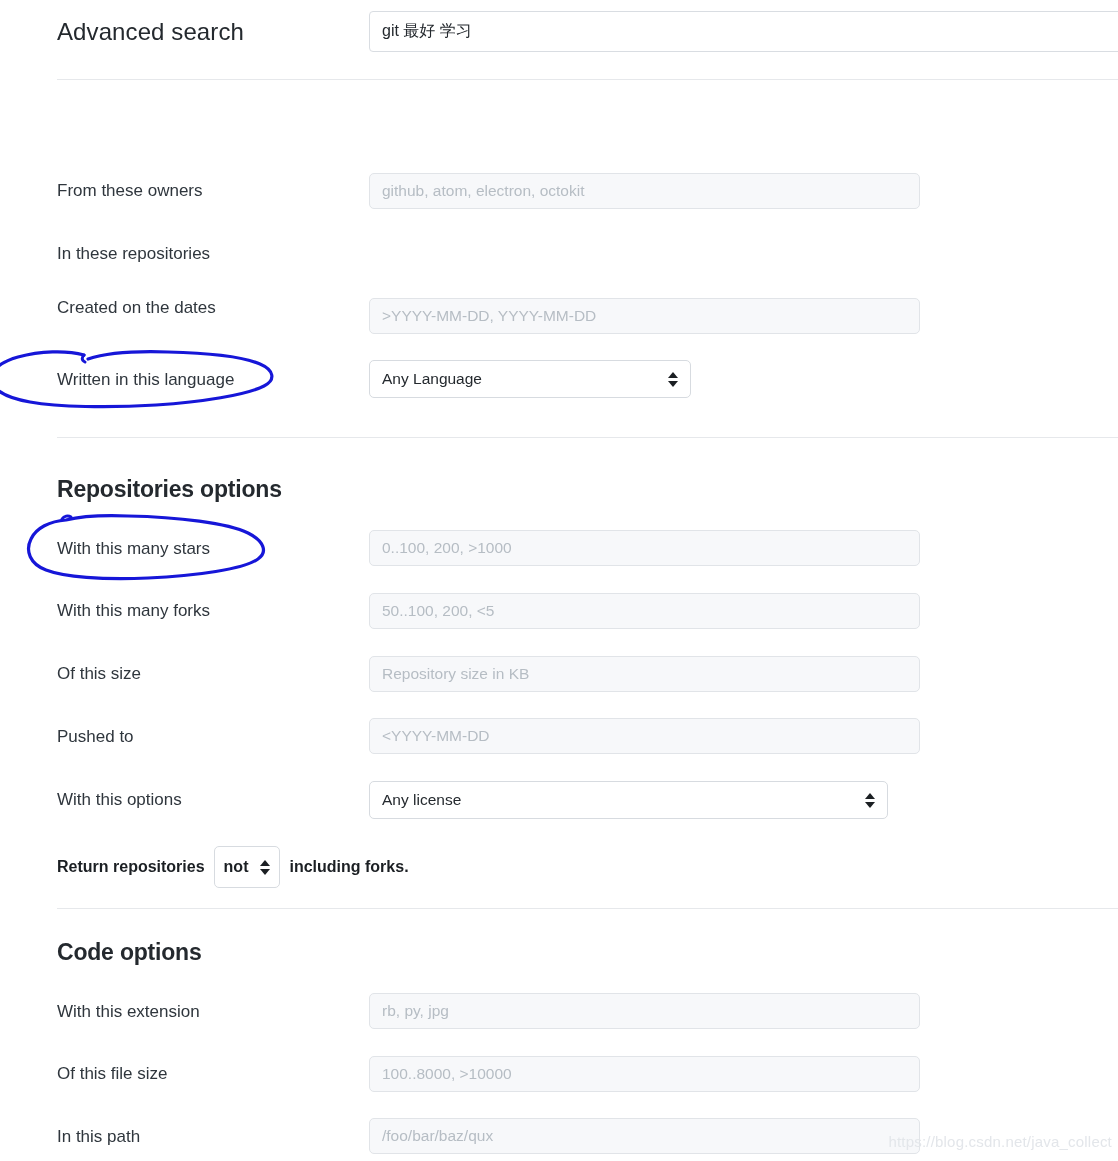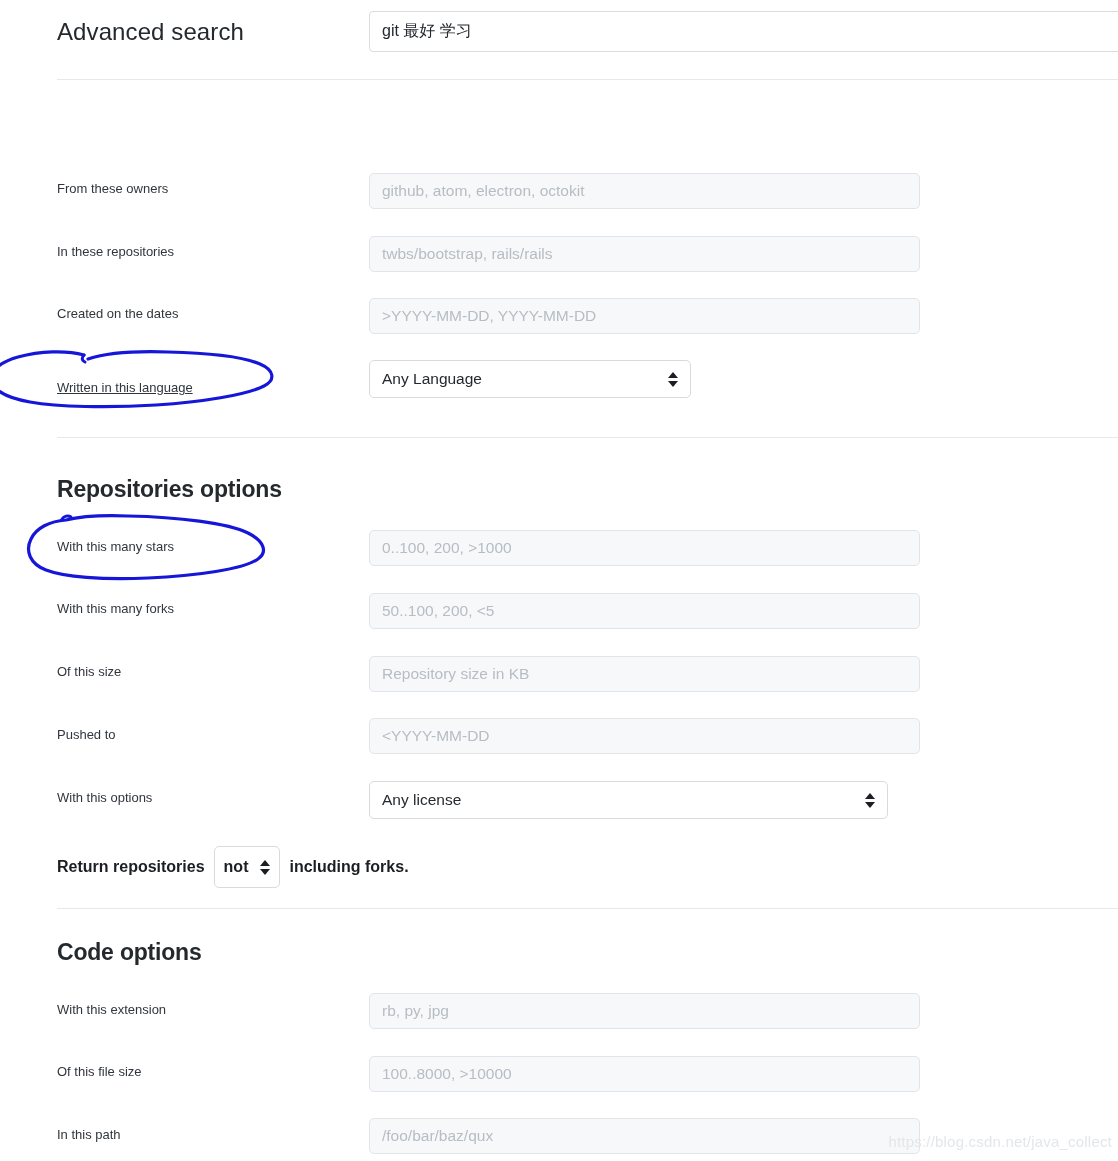--- a/index.html
+++ b/index.html
@@ -65,21 +65,21 @@
     color: #24292e;
     letter-spacing: -0.2px;
   }
   .st-advanced { top: 119px; }
   .st-repos    { top: 476px; }
   .st-code     { top: 939px; }
 
   .field-label {
     position: absolute;
     left: 57px;
-    font-size: 13px;
+    font-size: 17px;
     font-weight: 400;
     color: #2f363d;
     white-space: nowrap;
   }
 
   .field-input {
     position: absolute;
     left: 369px;
     width: 551px;
     height: 36px;
@@ -126,23 +126,23 @@
     border-right: 5px solid transparent;
   }
   .chev i.up   { border-bottom: 6px solid #1b1f23; }
   .chev i.down { border-top: 6px solid #1b1f23; }
 
   
   .r-owners-l { top: 181px; }
   .r-owners-i { top: 173px; }
   .r-repos-l  { top: 244px; }
   .r-repos-i  { top: 236px; }
-  .r-dates-l  { top: 306px; }
+  .r-dates-l  { top: 298px; }
   .r-dates-i  { top: 298px; }
-  .r-lang-l   { top: 380px; text-decoration: underline; }
+  .r-lang-l   { top: 370px; }
   .r-lang-s   { top: 360px; width: 322px; }
 
   
   .r-stars-l  { top: 539px; }
   .r-stars-i  { top: 530px; }
   .r-forks-l  { top: 601px; }
   .r-forks-i  { top: 593px; }
   .r-size-l   { top: 664px; }
   .r-size-i   { top: 656px; }
   .r-pushed-l { top: 727px; }
@@ -219,21 +219,20 @@
     <input class="search-input" type="text" value="git 最好 学习" style="">
   </div>
 
   <div class="divider d1"></div>
 
 
   <div class="field-label r-owners-l">From these owners</div>
   <input class="field-input r-owners-i" type="text" placeholder="github, atom, electron, octokit" style="">
 
   <div class="field-label r-repos-l">In these repositories</div>
-  <input class="field-input r-repos-i" type="text" placeholder="twbs/bootstrap, rails/rails" style="">
 
   <div class="field-label r-dates-l">Created on the dates</div>
   <input class="field-input r-dates-i" type="text" placeholder="&gt;YYYY-MM-DD, YYYY-MM-DD" style="">
 
   <div class="field-label r-lang-l">Written in this language</div>
   <div class="field-select r-lang-s">
     <span class="sel-text">Any Language</span>
     <span class="chev">
       <i class="up"></i>
         <i class="down"></i>

